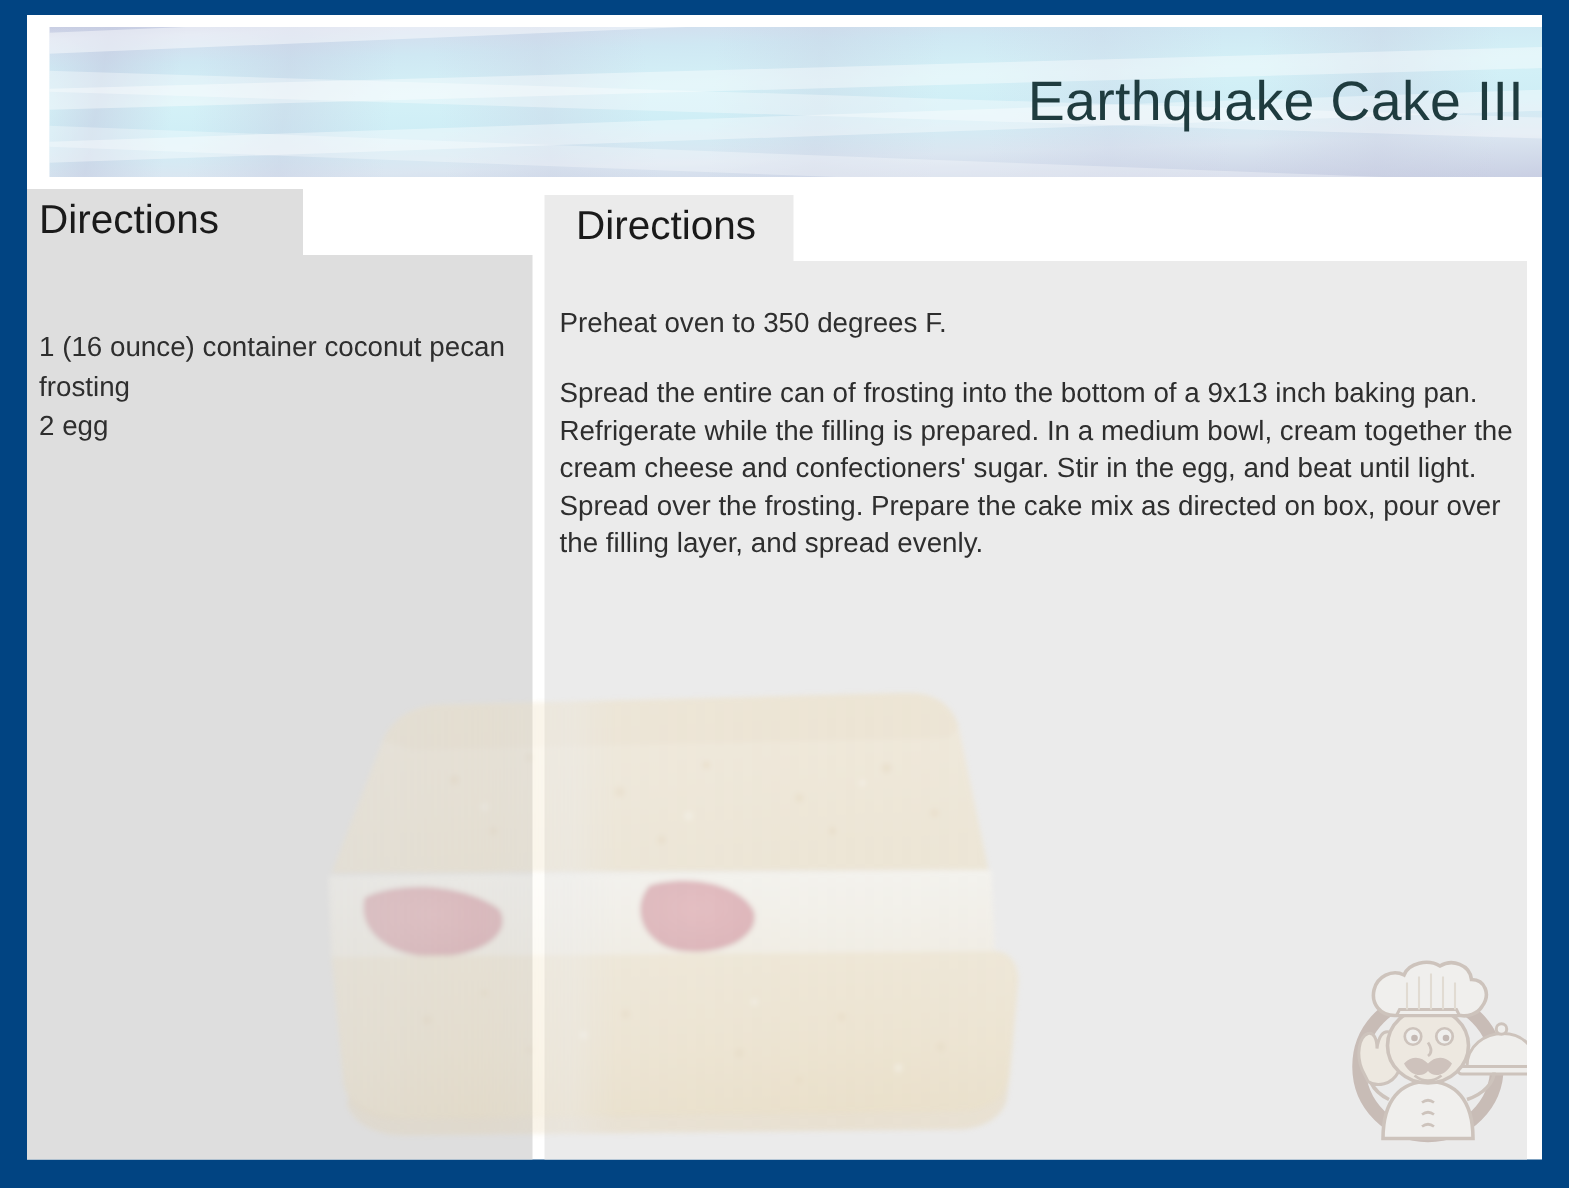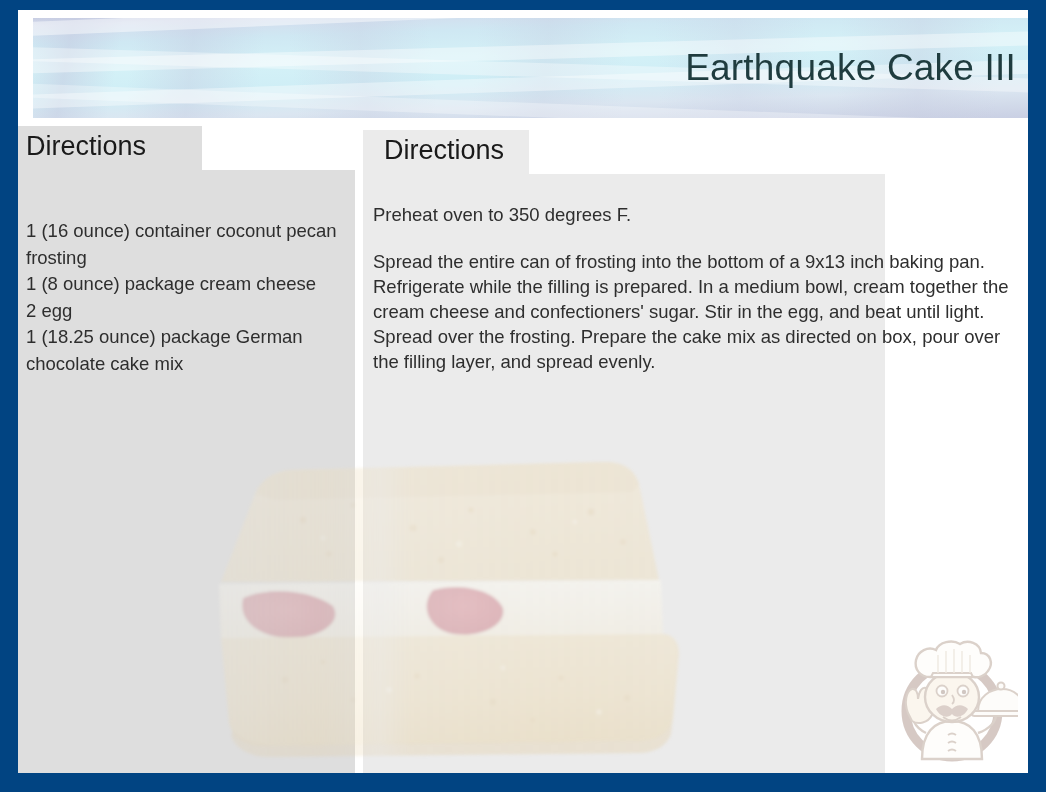--- a/index.html
+++ b/index.html
@@ -124,21 +124,21 @@
     left: 345px;
     top: 120px;
     width: 166px;
     height: 44px;
     background: #ebebeb;
     padding-left: 21px;
   }
   #directions-body {
     left: 345px;
     top: 164px;
-    width: 522px;
+    width: 655px;
     height: 606px;
     background: #ebebeb;
   }
   #directions-paragraphs {
     position: absolute;
     left: 10px;
     top: 28px;
     width: 638px;
     font-size: 18.5px;
     line-height: 25px;
@@ -186,23 +186,21 @@
       <div class="wave" style="top:62px; transform:rotate(2.2deg); background:rgba(255,255,255,0.30);"></div>
       <div class="wave" style="top:80px; transform:rotate(-2.0deg); background:rgba(255,255,255,0.38);"></div>
       <div id="header-title">Earthquake Cake III</div>
     </div>
 
     <div id="ingredients-heading" class="section-heading">Directions</div>
     <div id="ingredients-body" class="panel-body">
       <div id="ingredients-list">
         <ul>
           <li>1 (16 ounce) container coconut pecan frosting</li>
-          <li>1 (8 ounce) package cream cheese</li>
           <li>2 egg</li>
-          <li>1 (18.25 ounce) package German chocolate cake mix</li>
         </ul>
       </div>
     </div>
 
     <div id="directions-heading" class="section-heading">Directions</div>
     <div id="directions-body" class="panel-body">
       <div id="directions-paragraphs">
         <p>Preheat oven to 350 degrees F.</p>
         <p>Spread the entire can of frosting into the bottom of a 9x13 inch baking pan. Refrigerate while the filling is prepared. In a medium bowl, cream together the cream cheese and confectioners' sugar. Stir in the egg, and beat until light. Spread over the frosting. Prepare the cake mix as directed on box, pour over the filling layer, and spread evenly.</p>
       </div>

